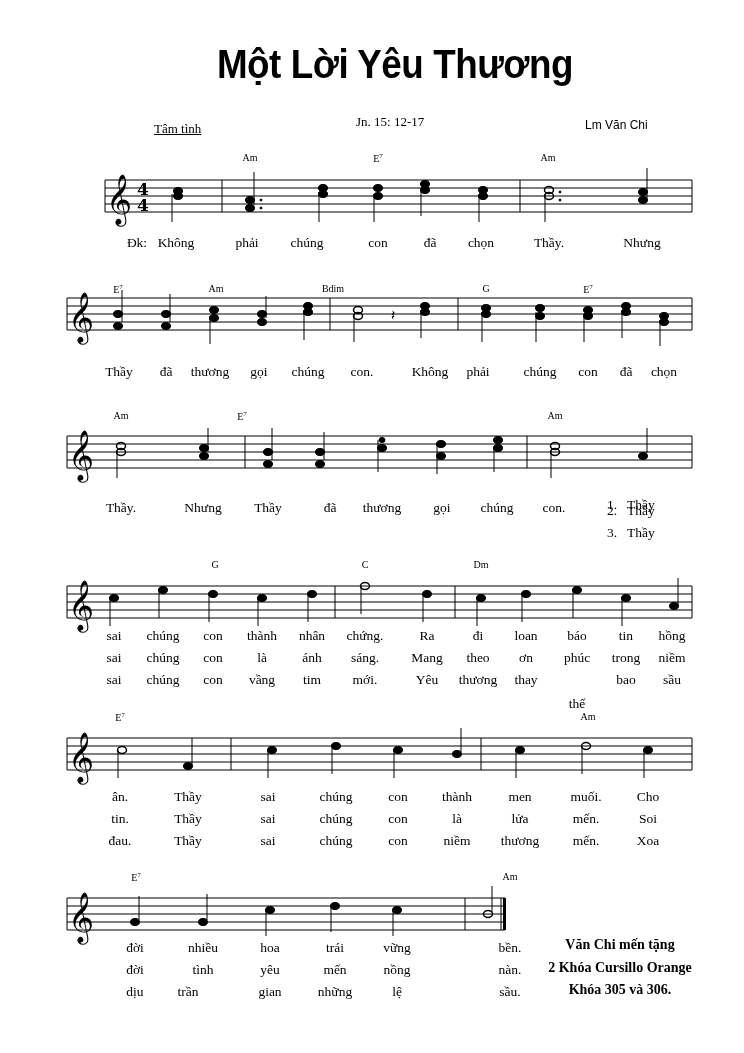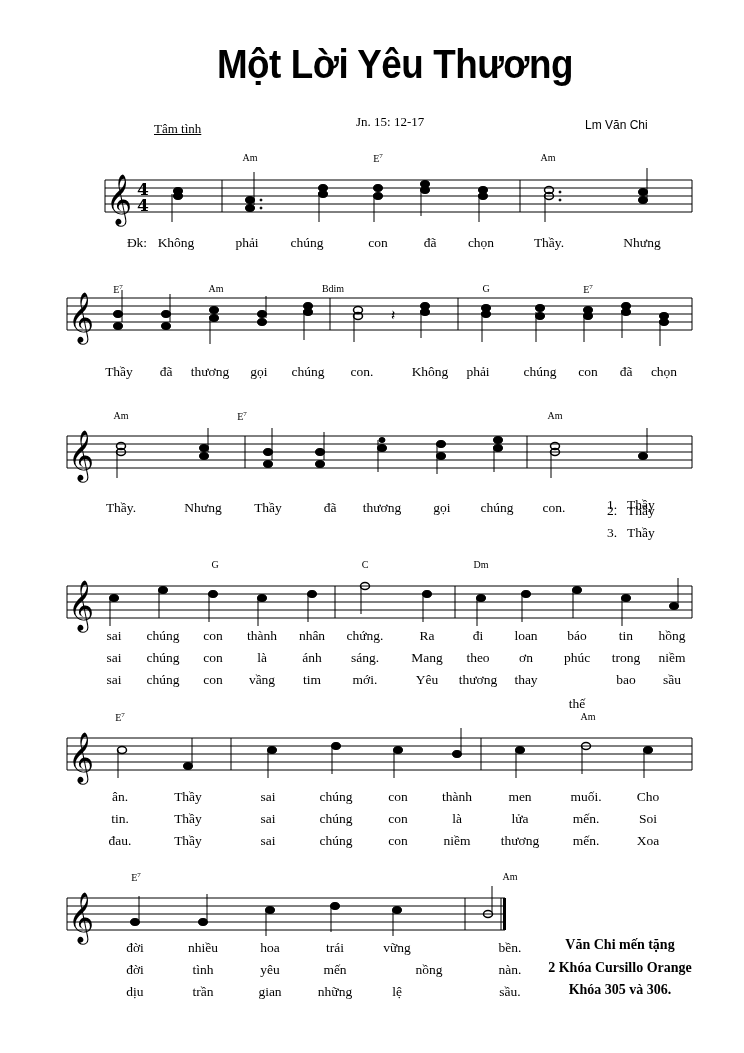--- a/index.html
+++ b/index.html
@@ -391,24 +391,24 @@
     <div class="abs lyric" style="left: 135px; top: 940px;">đời</div>
     <div class="abs lyric" style="left: 203px; top: 940px;">nhiều</div>
     <div class="abs lyric" style="left: 270px; top: 940px;">hoa</div>
     <div class="abs lyric" style="left: 335px; top: 940px;">trái</div>
     <div class="abs lyric" style="left: 397px; top: 940px;">vững</div>
     <div class="abs lyric" style="left: 510px; top: 940px;">bền.</div>
     <div class="abs lyric" style="left: 135px; top: 962px;">đời</div>
     <div class="abs lyric" style="left: 203px; top: 962px;">tình</div>
     <div class="abs lyric" style="left: 270px; top: 962px;">yêu</div>
     <div class="abs lyric" style="left: 335px; top: 962px;">mến</div>
-    <div class="abs lyric" style="left: 397px; top: 962px; margin-left: 32px;">nồng</div>
+    <div class="abs lyric" style="left: 397px; top: 962px;">nồng</div>
     <div class="abs lyric" style="left: 510px; top: 962px;">nàn.</div>
     <div class="abs lyric" style="left: 135px; top: 984px;">dịu</div>
-    <div class="abs lyric" style="left: 203px; top: 984px;">trần</div>
+    <div class="abs lyric" style="left: 188px; top: 984px;">trần</div>
     <div class="abs lyric" style="left: 270px; top: 984px;">gian</div>
     <div class="abs lyric" style="left: 335px; top: 984px;">những</div>
     <div class="abs lyric" style="left: 397px; top: 984px;">lệ</div>
     <div class="abs lyric" style="left: 510px; top: 984px;">sầu.</div>
   </div>
 
 <div class="abs verse-num" style="left:607px; top:497px;"><span>1.</span>&nbsp;&nbsp; <span>Thầy</span></div>
 <div class="abs verse-num" style="left:607px; top:503px;"><span>2.</span>&nbsp;&nbsp; <span>Thầy</span></div>
 <div class="abs verse-num" style="left:607px; top:525px;"><span>3.</span>&nbsp;&nbsp; <span>Thầy</span></div>
 

